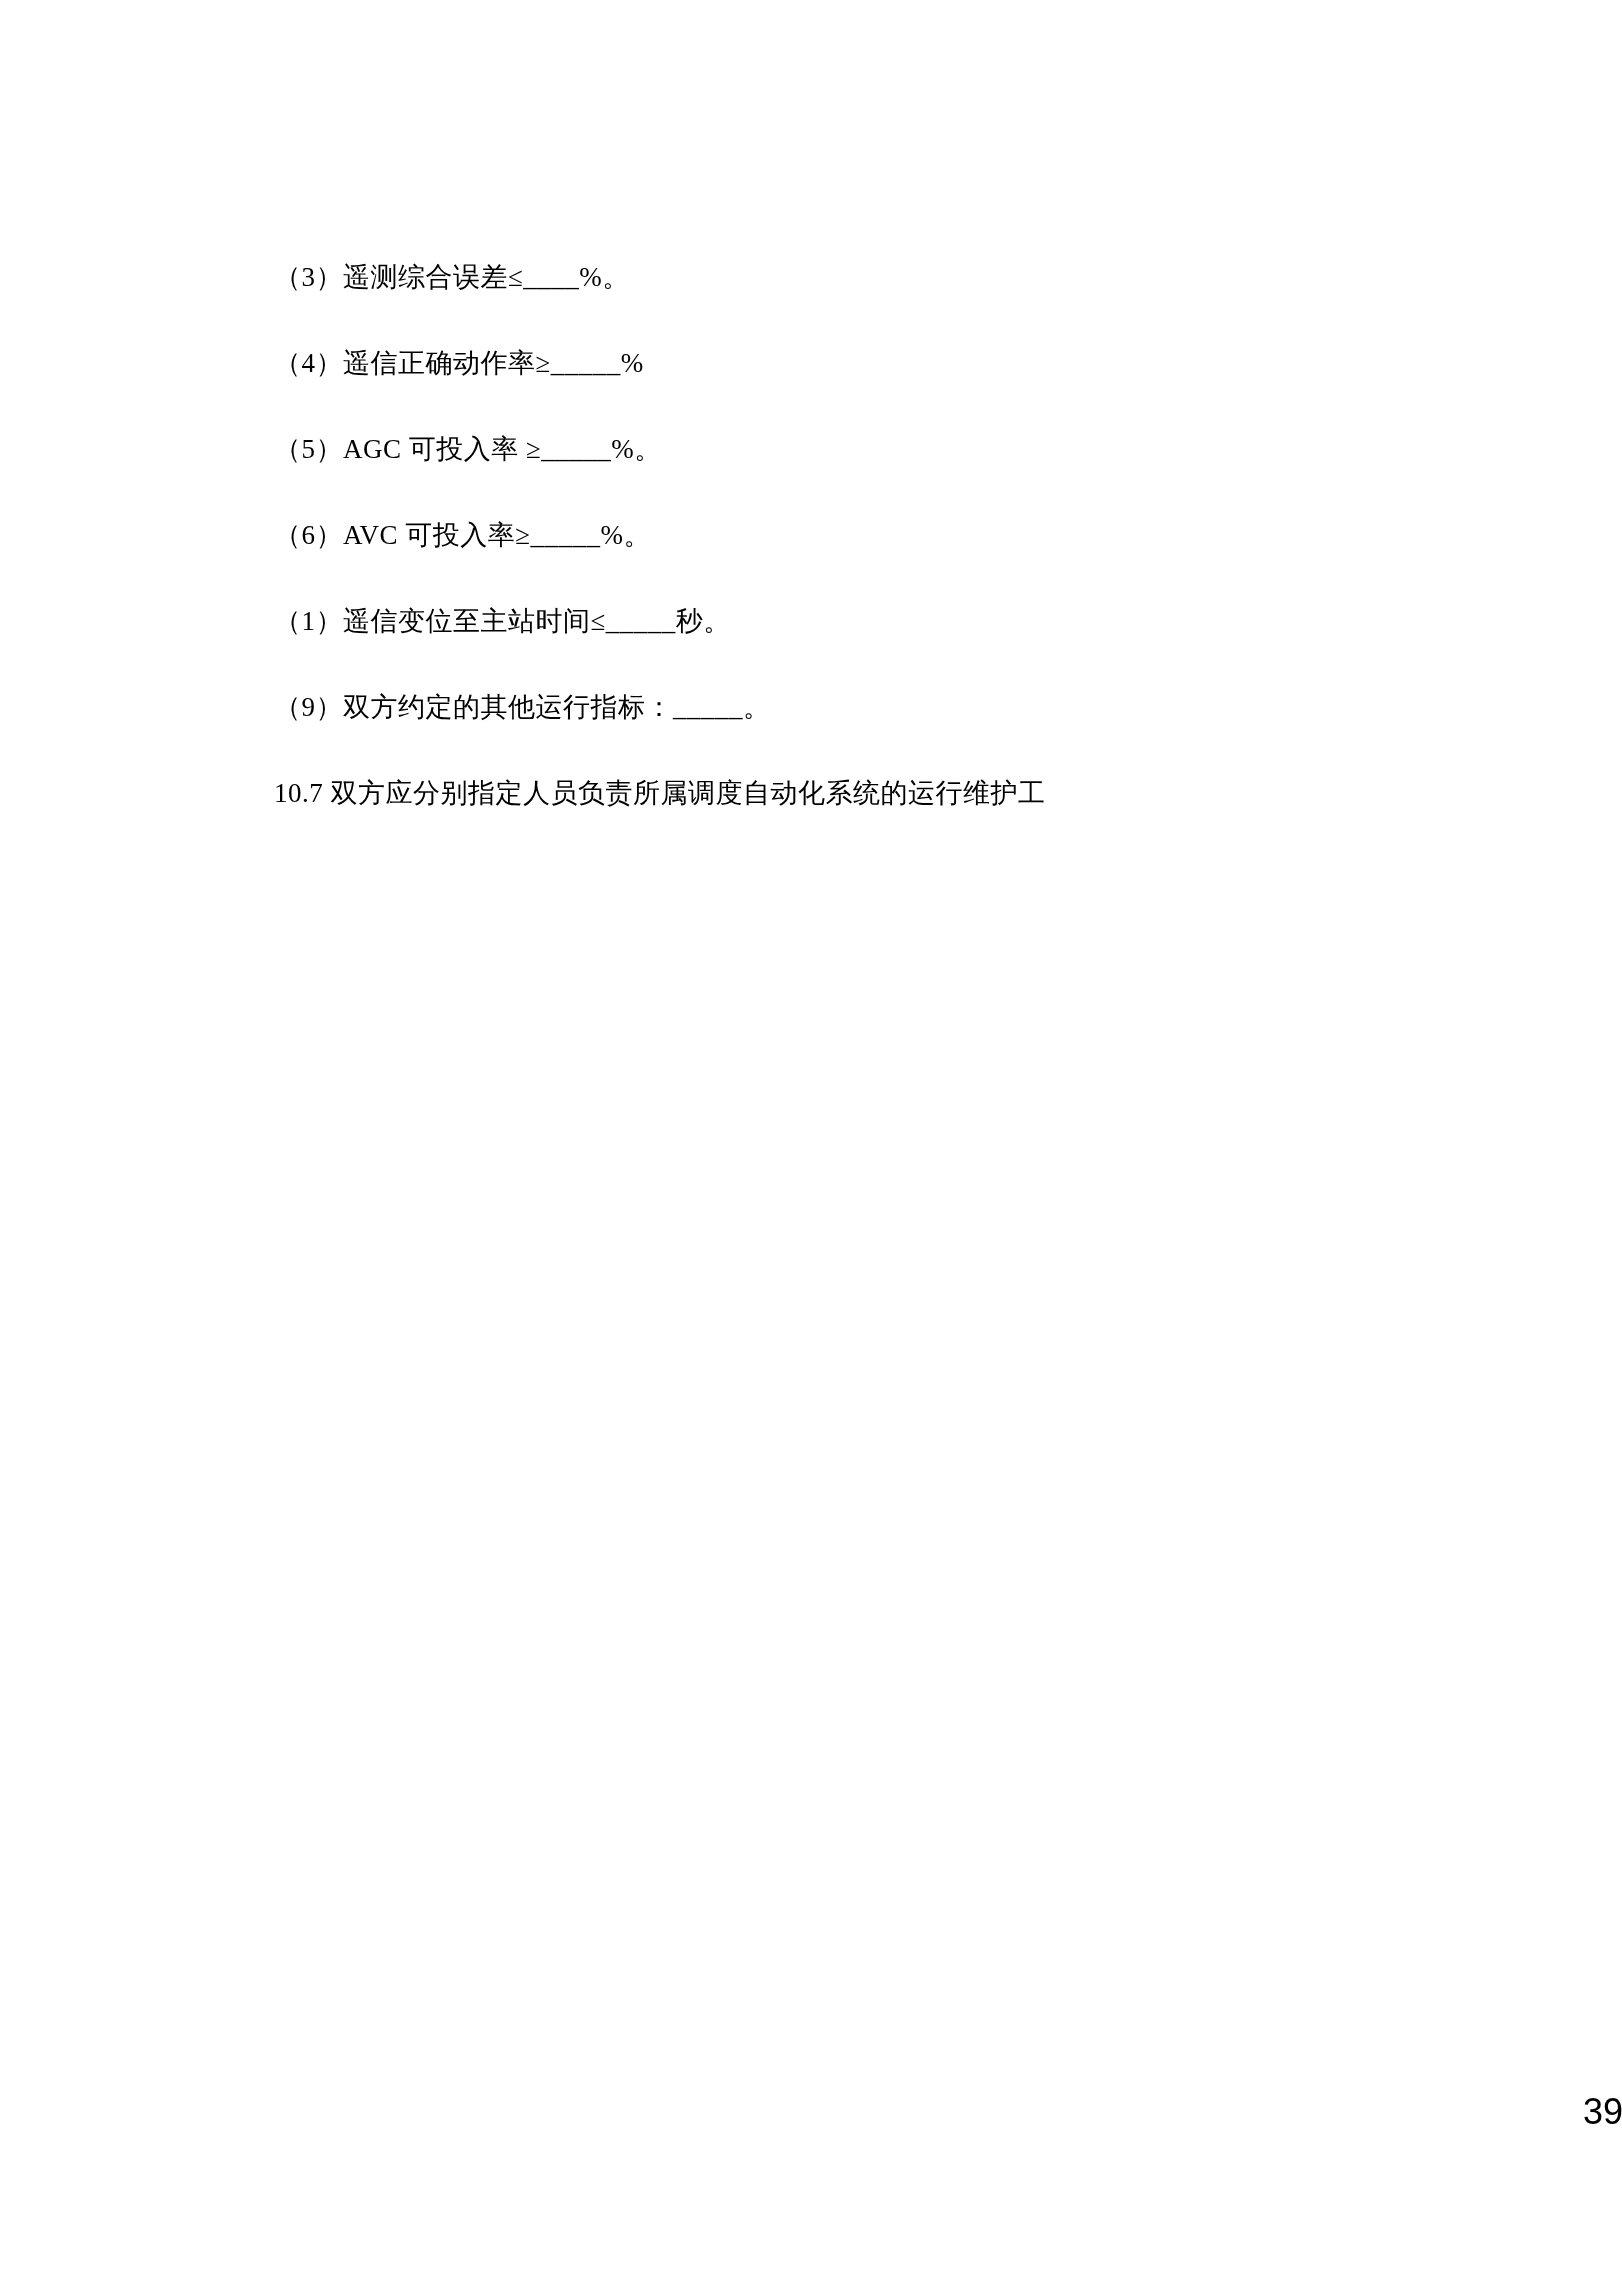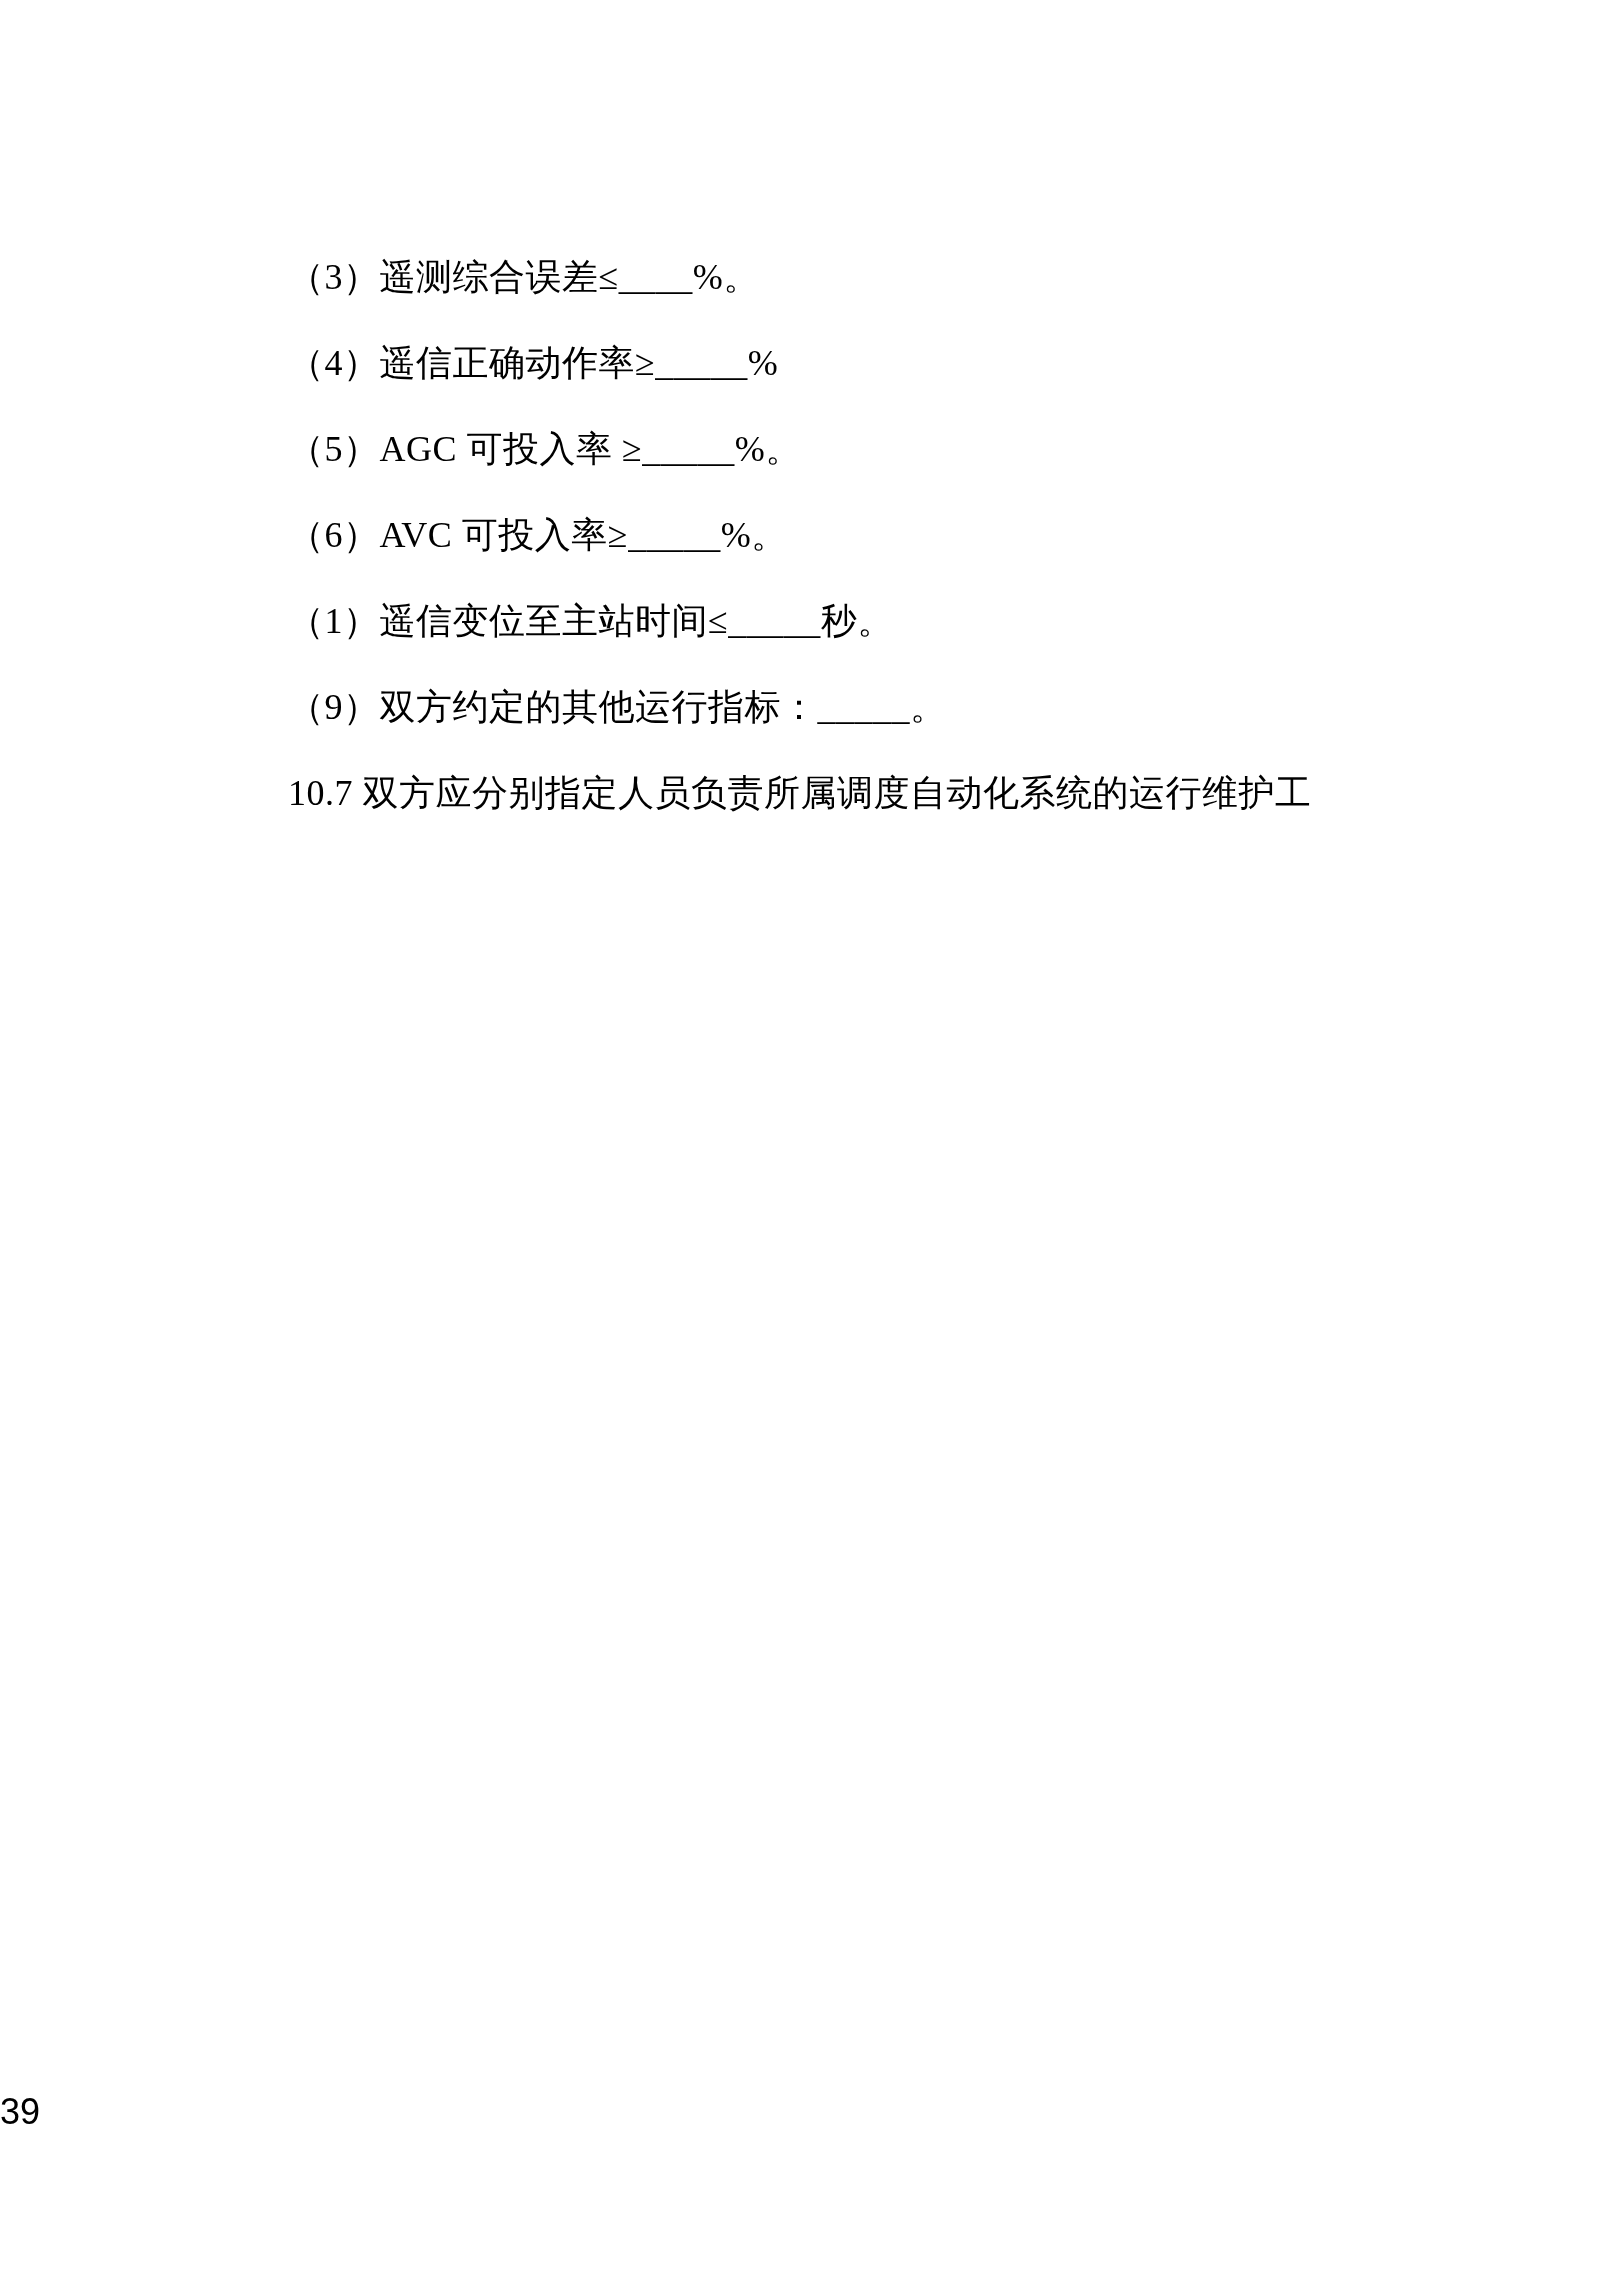--- a/index.html
+++ b/index.html
@@ -11,40 +11,40 @@
     position: relative;
     width: 1623px;
     height: 2294px;
     background: #ffffff;
     overflow: hidden;
     font-family: "Liberation Serif", "DejaVu Serif", serif;
     color: #000000;
   }
   .content {
     position: absolute;
-    left: 208px;
+    left: 194px;
     right: 190px;
     top: 234px;
-    font-size: 36px;
+    font-size: 27px;
     line-height: 86px;
     letter-spacing: 0.5px;
   }
   .doc-line {
     margin: 0;
     white-space: nowrap;
   }
   .indent-2em {
     padding-left: 80px;
   }
   .page-footer {
     position: absolute;
     left: 0;
     right: 0;
     top: 2091px;
-    text-align: left;
+    text-align: right;
     font-family: "Liberation Sans", "DejaVu Sans", sans-serif;
     font-size: 36px;
     line-height: 42px;
     color: #000000;
   }
 </style>
 </head>
 <body>
 
 <div class="page">

